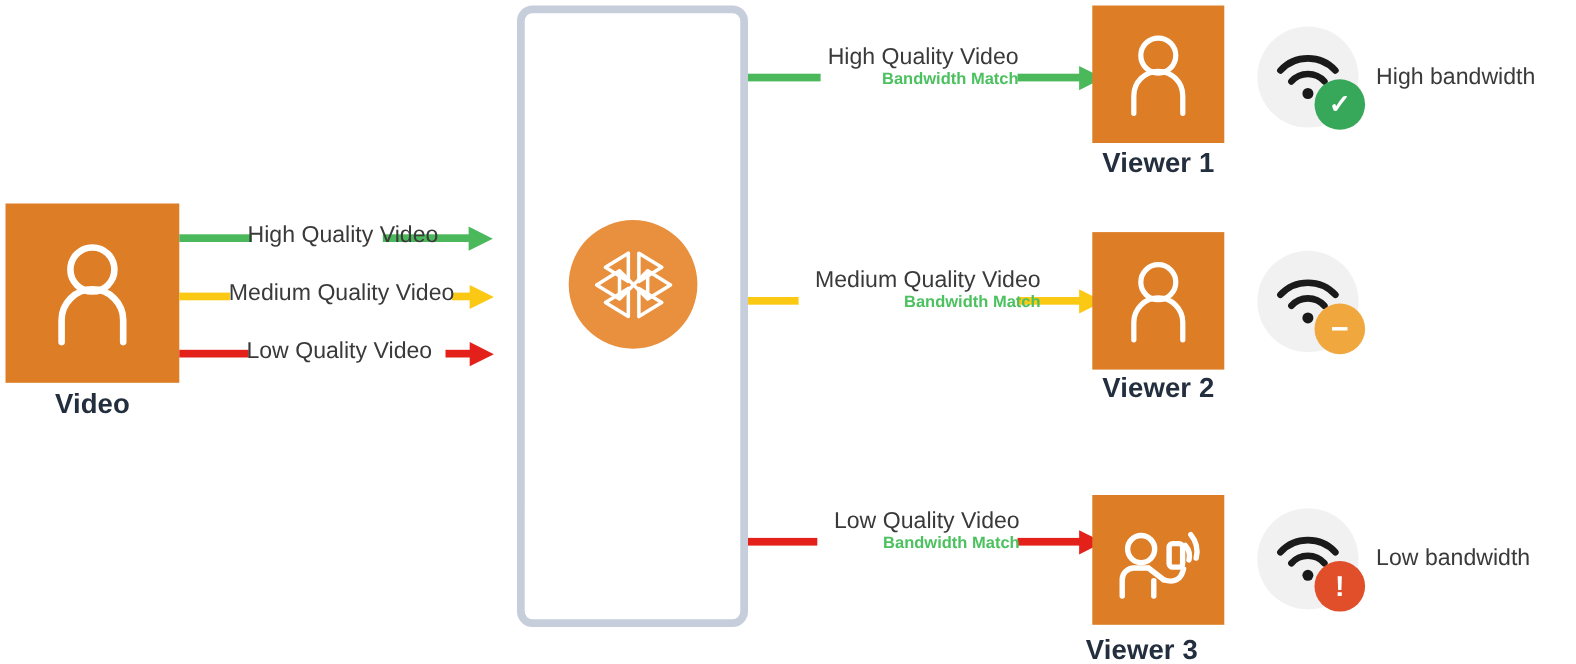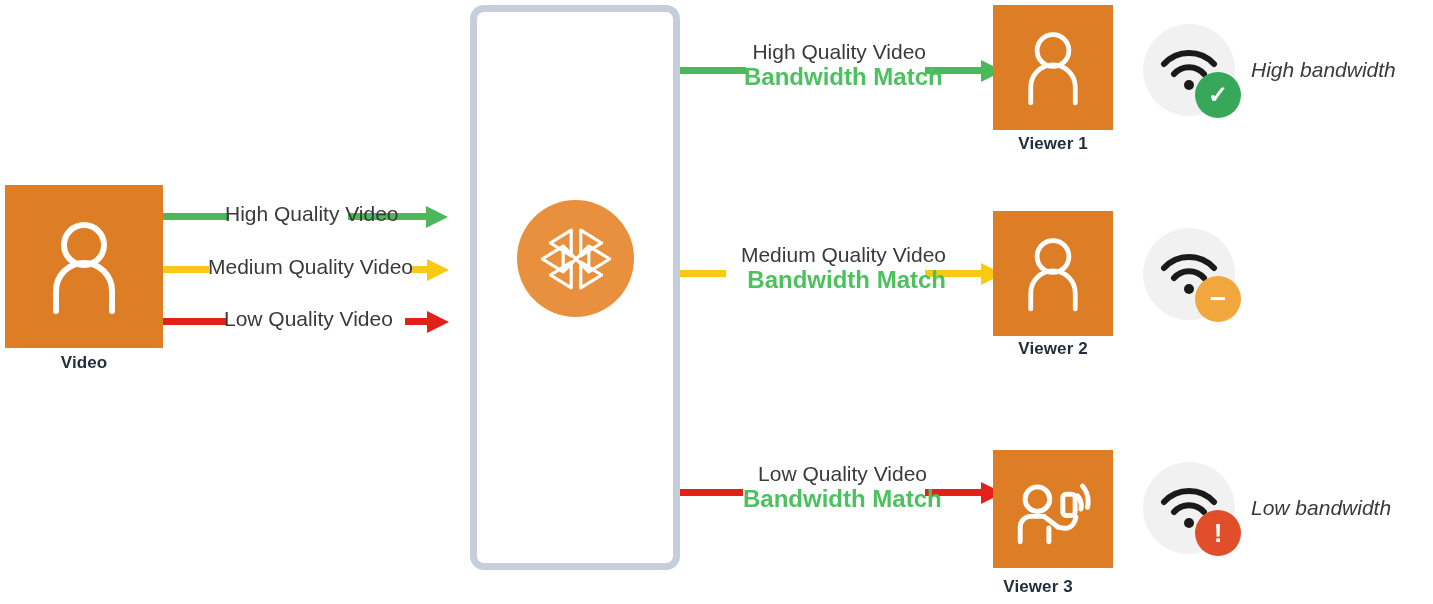--- a/index.html
+++ b/index.html
@@ -12,21 +12,21 @@
 
   
   .tile{
     position:absolute;background:#DD7E27;
     display:flex;align-items:center;justify-content:center;
   }
   .tile svg{display:block;}
   .tile-label{
     position:absolute;text-align:center;
     font-weight:bold;color:#232F3E;
-    font-size:17px;letter-spacing:.1px;white-space:nowrap;
+    font-size:25px;letter-spacing:.1px;white-space:nowrap;
   }
 
   
   .ivs-container{
     position:absolute;left:470px;top:5px;width:210px;height:565px;
     border:7px solid #C5CEDA;border-radius:14px;background:#ffffff;
     box-sizing:border-box;
   }
   .ivs-badge{
     position:absolute;left:517px;top:200px;width:117px;height:117px;
@@ -45,37 +45,37 @@
   .conn .cap{position:absolute;top:0;height:7px;}
 
   .conn-label{
     position:absolute;white-space:nowrap;text-align:right;
     line-height:1.08;
   }
   .conn-label .l1{
     display:block;font-size:21px;color:#3A3A3A;
   }
   .conn-label .l2{
-    display:block;font-size:24px;font-weight:bold;color:#4CC15F;
+    display:block;font-size:15px;font-weight:bold;color:#4CC15F;
   }
 
   
   .bw{position:absolute;display:flex;align-items:center;}
   .bw-icon{
     position:relative;width:92px;height:92px;border-radius:50%;
     background:#F1F1F1;display:flex;align-items:center;justify-content:center;
   }
   .bw-badge{
     position:absolute;right:-6px;bottom:-2px;
     width:46px;height:46px;border-radius:50%;
     display:flex;align-items:center;justify-content:center;
     color:#ffffff;font-weight:bold;
   }
   .bw-text{
-    margin-left:16px;font-size:21px;color:#3A3A3A;white-space:nowrap;font-style:italic;
+    margin-left:16px;font-size:21px;color:#3A3A3A;white-space:nowrap;
   }
 </style>
 </head>
 <body>
 
 <div id="stage">
 
   <div class="tile" style="left:5px;top:185px;width:158px;height:163px;">
     <span>
       <svg width="78" height="96" viewBox="0 0 78 96" aria-hidden="true">

